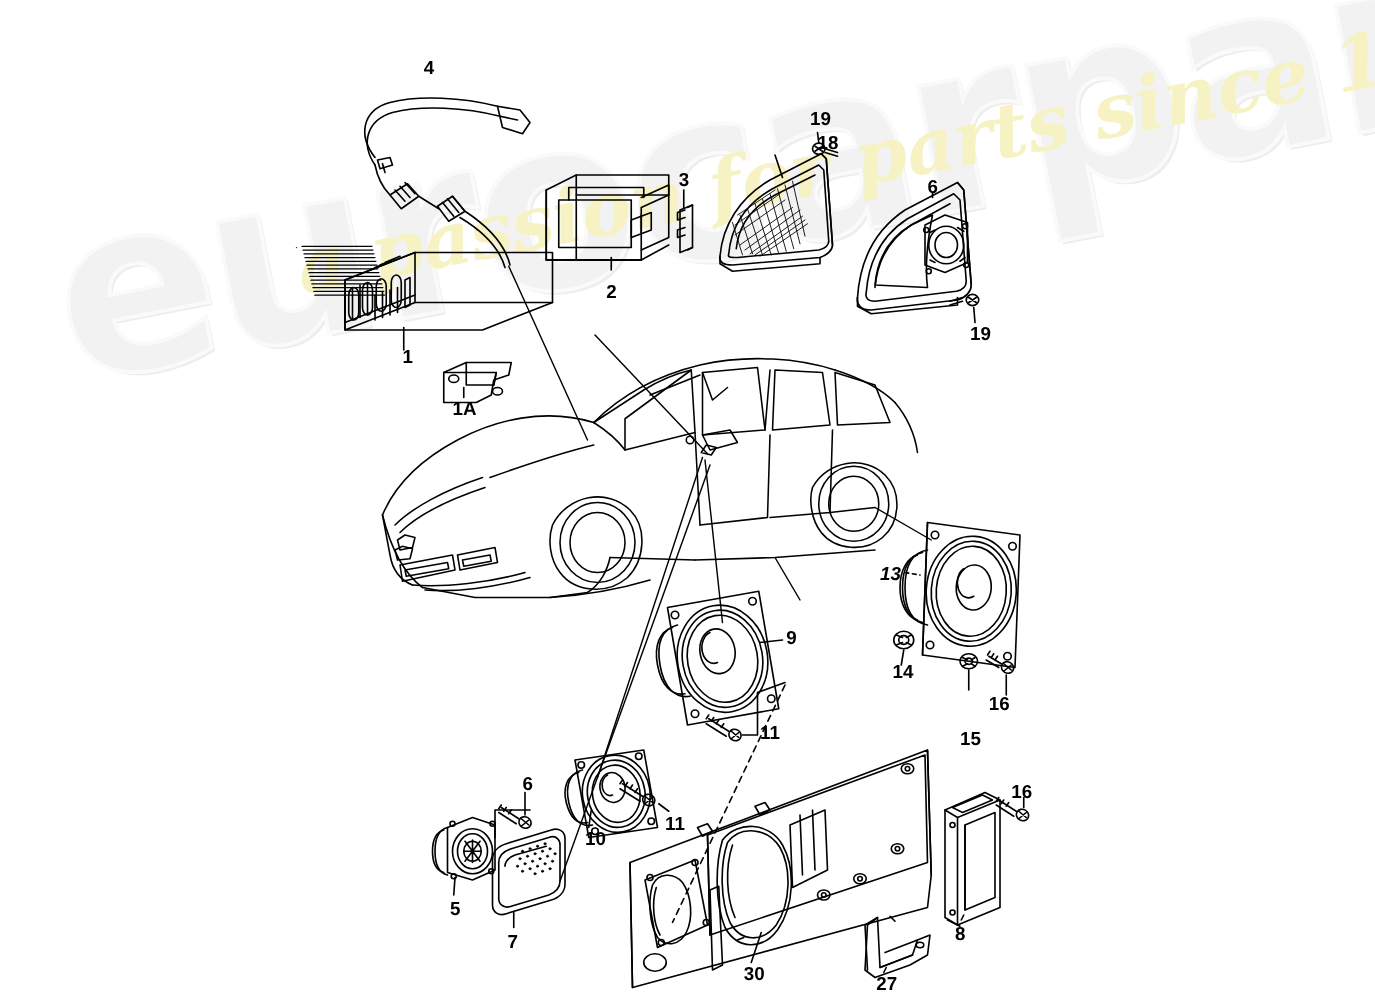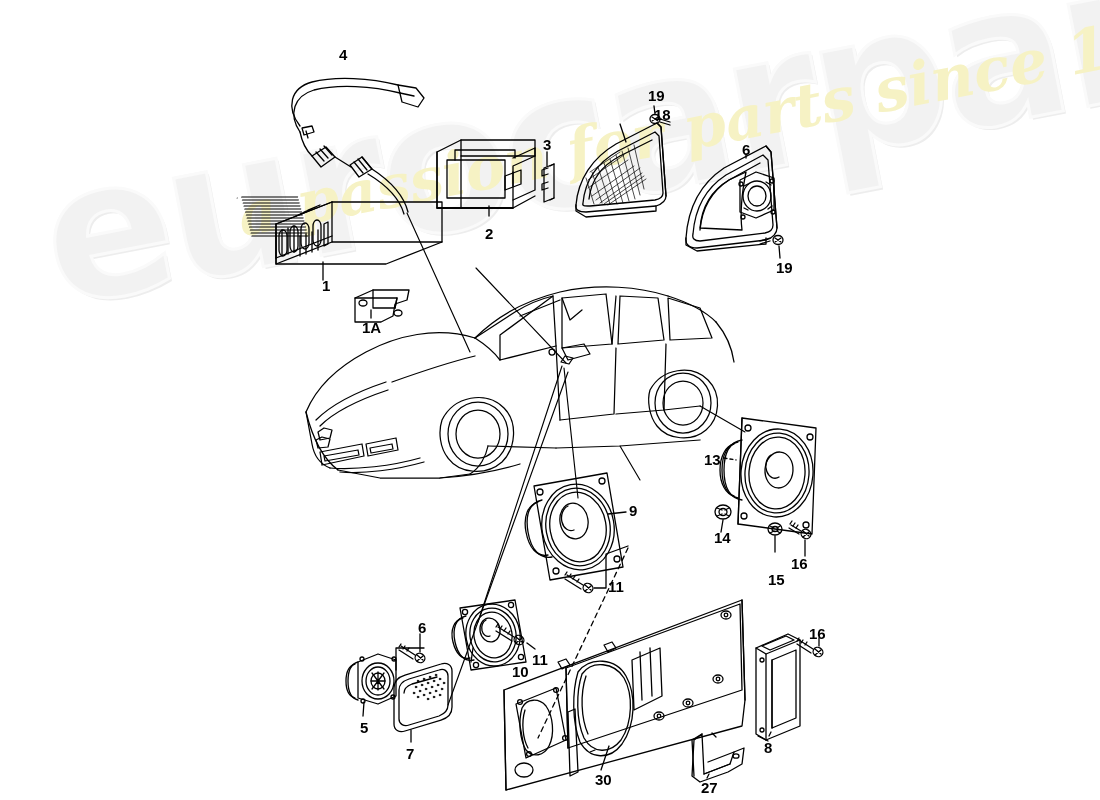--- a/index.html
+++ b/index.html
@@ -477,27 +477,27 @@
 
   <div class="lbl" style="left:322px;top:278px;">1</div>
   <div class="lbl big" style="left:362px;top:320px;">1A</div>
   <div class="lbl" style="left:485px;top:226px;">2</div>
   <div class="lbl" style="left:543px;top:137px;">3</div>
   <div class="lbl" style="left:339px;top:47px;">4</div>
   <div class="lbl" style="left:360px;top:720px;">5</div>
   <div class="lbl" style="left:418px;top:620px;">6</div>
   <div class="lbl" style="left:406px;top:746px;">7</div>
   <div class="lbl" style="left:629px;top:503px;">9</div>
-  <div class="lbl" style="left:468px;top:664px;margin-left:44px;">10</div>
+  <div class="lbl" style="left:468px;top:664px;">10</div>
   <div class="lbl" style="left:608px;top:579px;">11</div>
   <div class="lbl" style="left:532px;top:652px;">11</div>
   <div class="lbl" style="left:764px;top:740px;">8</div>
-  <div class="lbl" style="left:704px;top:452px;">13</div>
+  <div class="lbl" style="left:704px;top:452px;font-style:italic;">13</div>
   <div class="lbl" style="left:714px;top:530px;">14</div>
-  <div class="lbl" style="left:768px;top:572px;">15</div>
+  <div class="lbl" style="left:768px;top:584px;">15</div>
   <div class="lbl" style="left:791px;top:556px;">16</div>
   <div class="lbl" style="left:809px;top:626px;">16</div>
   <div class="lbl" style="left:742px;top:142px;">6</div>
   <div class="lbl" style="left:614px;top:107px;margin-left:40px;">18</div>
   <div class="lbl" style="left:648px;top:88px;">19</div>
   <div class="lbl" style="left:776px;top:260px;">19</div>
   <div class="lbl" style="left:595px;top:772px;">30</div>
   <div class="lbl" style="left:701px;top:780px;">27</div>
 
 </div>

